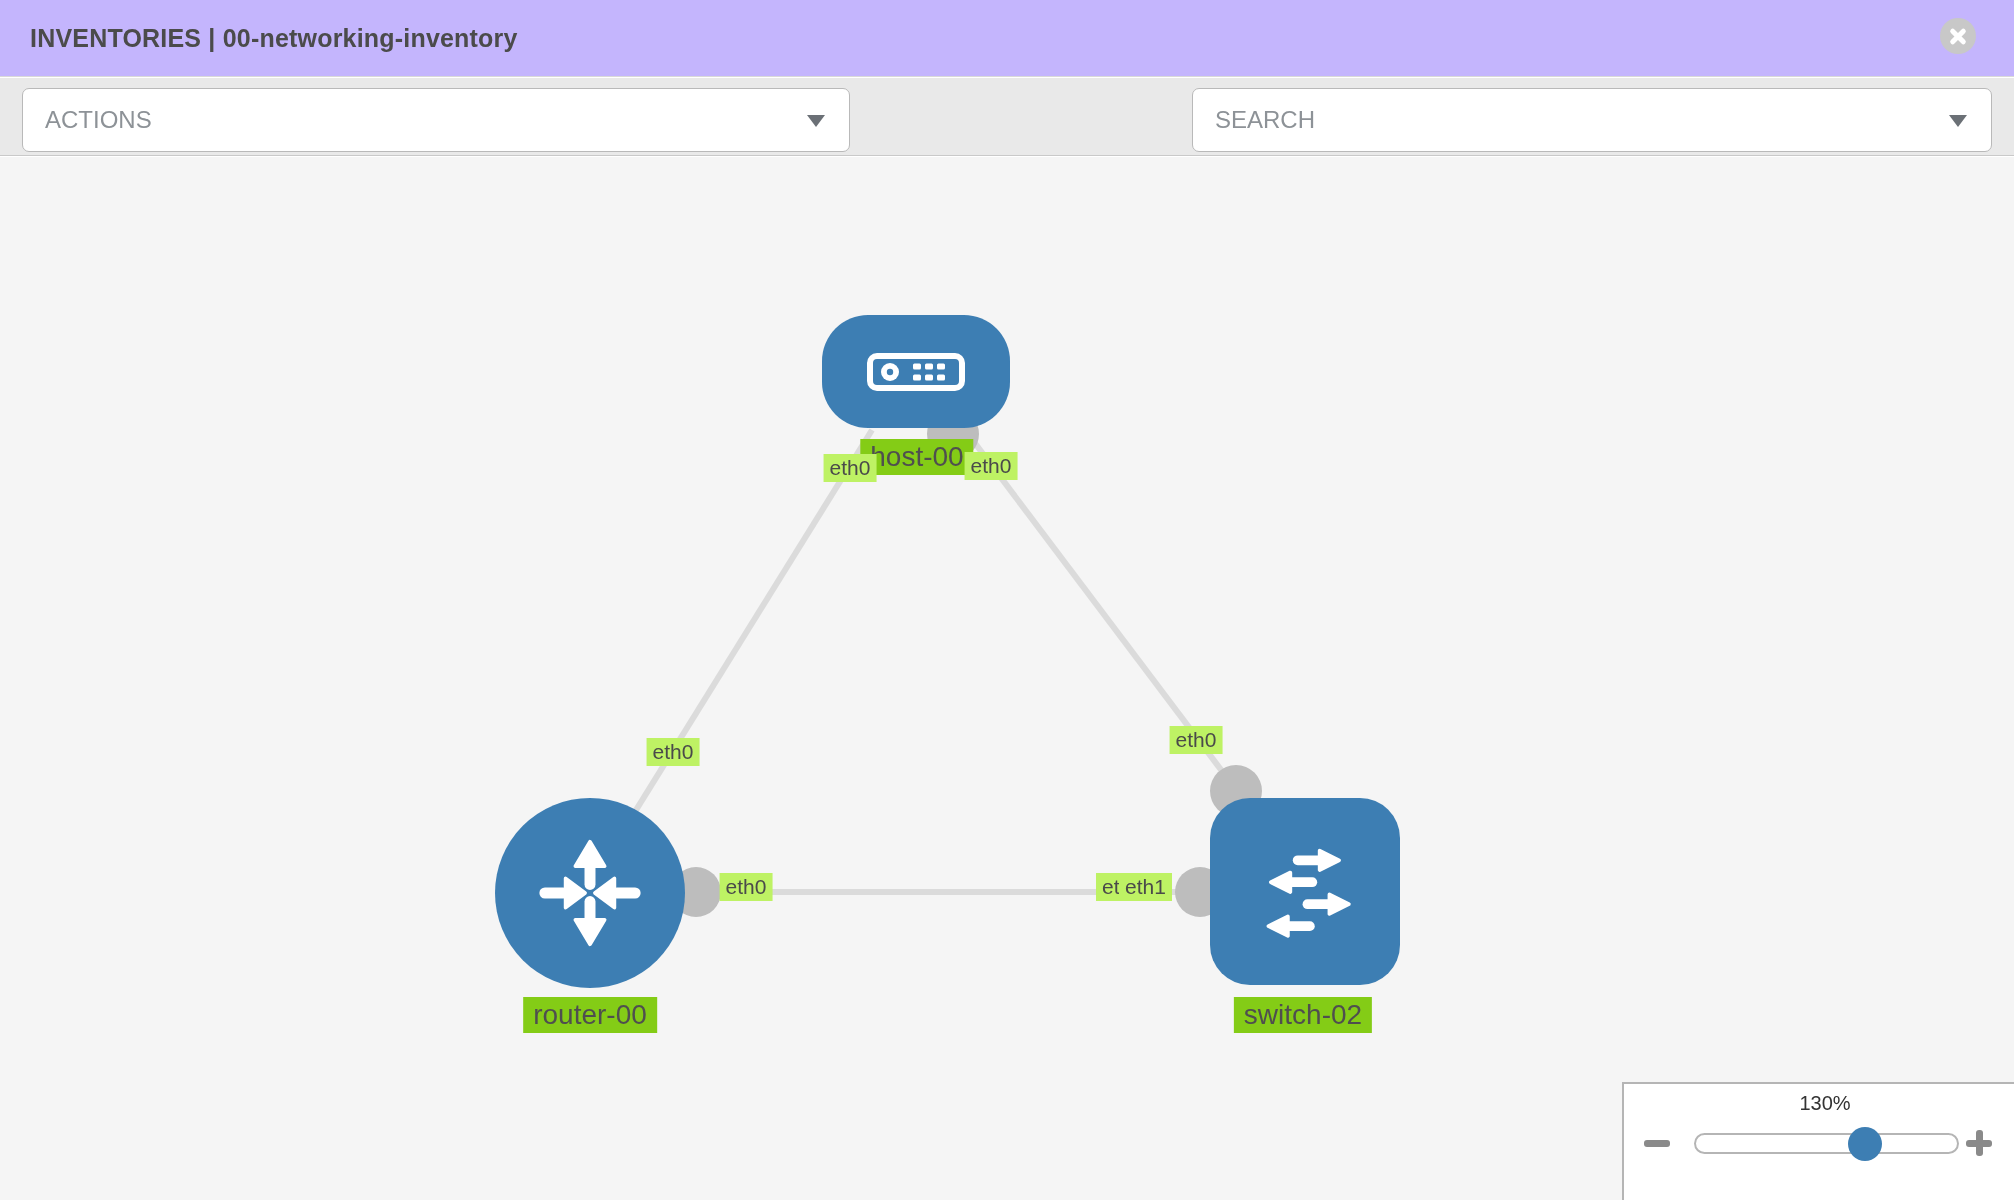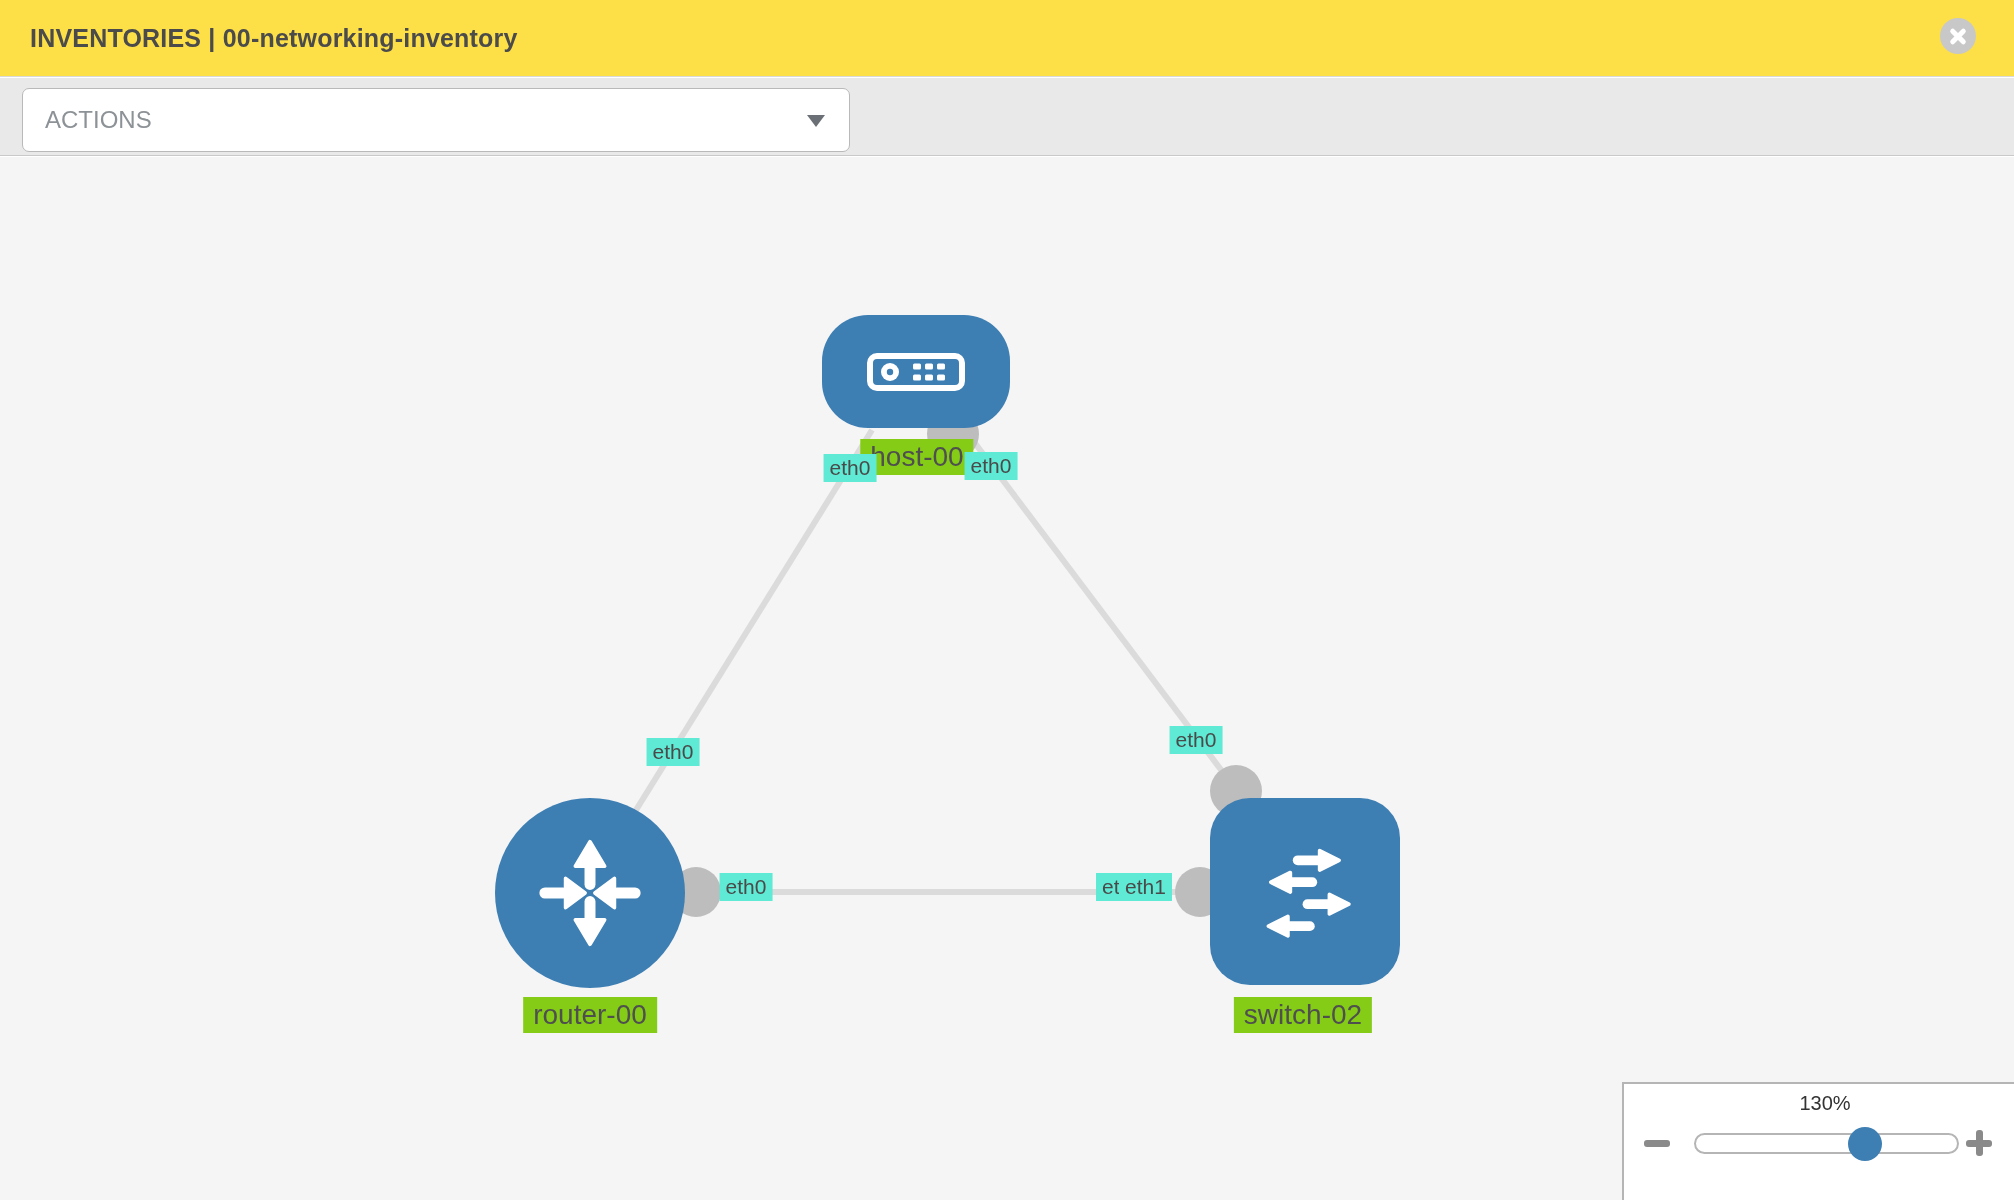--- a/index.html
+++ b/index.html
@@ -6,21 +6,21 @@
   html, body { width: 2014px; height: 1200px; overflow: hidden; }
   body {
     position: relative;
     font-family: "Liberation Sans", "DejaVu Sans", sans-serif;
     background: #ffffff;
   }
 
   
   .header {
     position: absolute; left: 0; top: 0; right: 0; height: 77px;
-    background: #fde047; border-bottom: 1px solid #d9d9d9;
+    background: #c4b5fd; border-bottom: 1px solid #d9d9d9;
   }
   .page-title {
     position: absolute; left: 30px; top: 50%; transform: translateY(-50%);
     font-size: 25px; font-weight: bold; color: #4b4b4b; letter-spacing: .2px;
   }
   .close-btn {
     position: absolute; right: 38px; top: 18px; width: 36px; height: 36px;
     border-radius: 50%; background: #c8c8c8; cursor: pointer;
   }
   .close-btn .bar {
@@ -81,21 +81,21 @@
   .node-label {
     position: absolute; transform: translateX(-50%);
     background: #84cc16; color: #4f4f4f; font-size: 28px;
     padding: 2px 10px; white-space: nowrap;
   }
   .lbl-host   { left: 917px;  top: 282px; }
   .lbl-router { left: 590px;  top: 840px; text-align: right; }
   .lbl-switch { left: 1303px; top: 840px; }
 
   .if-label {
-    position: absolute; background: #5eead4; color: #4a4a4a;
+    position: absolute; background: #bef264; color: #4a4a4a;
     font-size: 21px; padding: 1px 6px; line-height: 1.25; white-space: nowrap; text-align: center;
   }
   .if-center { transform: translateX(-50%); }
   .if-host-left   { left: 850px;  top: 297px; }
   .if-host-right  { left: 991px;  top: 295px; }
   .if-router-top  { left: 673px;  top: 581px; }
   .if-switch-top  { left: 1196px; top: 569px; }
   .if-router-right{ left: 746px;  top: 716px; }
   .if-switch-left-back  { left: 1096px; top: 716px; z-index: 3; }
   .if-switch-left-front { left: 1119px; top: 716px; z-index: 4; }
@@ -152,20 +152,24 @@
 
   <svg class="tool-icon tool-key" width="40" height="40" viewBox="0 0 40 40">
     <g transform="rotate(-45 20 20)" fill="none" stroke="#87909a">
       <circle cx="20" cy="10" r="5.5" stroke-width="4.5"></circle>
       <line x1="20" y1="16" x2="20" y2="33" stroke-width="5" stroke-linecap="round"></line>
       <line x1="19" y1="25" x2="13" y2="25" stroke-width="4" stroke-linecap="round"></line>
       <line x1="19" y1="32" x2="13" y2="32" stroke-width="4" stroke-linecap="round"></line>
     </g>
   </svg>
 
+  <div class="dropdown dd-search">
+    <span class="dd-label">SEARCH</span>
+    <span class="dd-caret"></span>
+  </div>
 </div>
 
 <div class="canvas">
 
   <svg class="links-svg" width="2014" height="1043" viewBox="0 0 2014 1043">
     <line x1="872" y1="273" x2="605" y2="703" stroke="#dbdbdb" stroke-width="6"></line>
     <line x1="965" y1="273" x2="1240" y2="638" stroke="#dbdbdb" stroke-width="6"></line>
     <line x1="590" y1="735" x2="1300" y2="735" stroke="#dbdbdb" stroke-width="6"></line>
   </svg>
 

